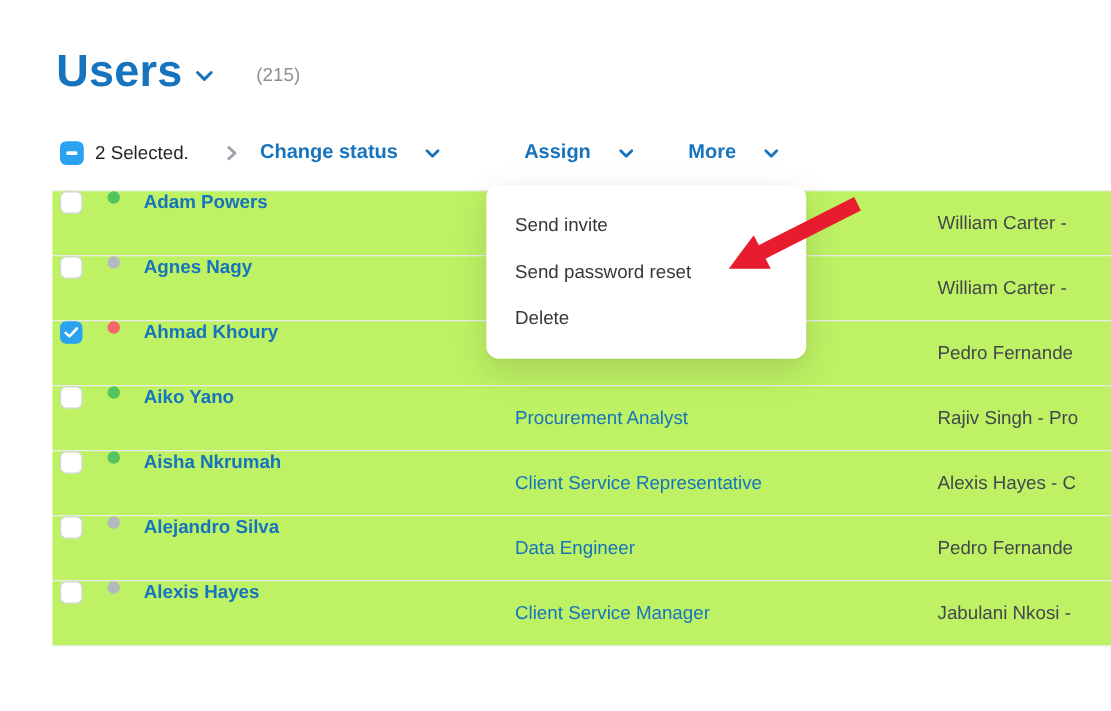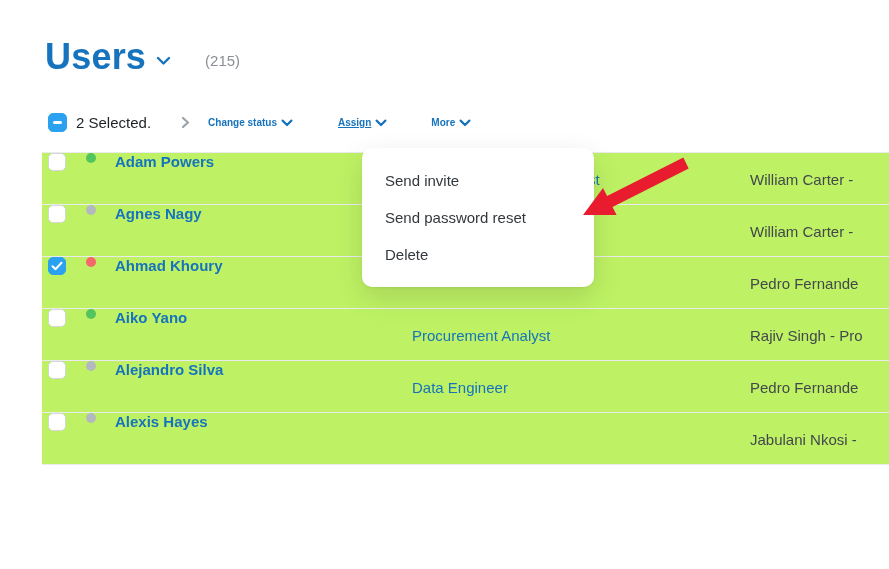--- a/index.html
+++ b/index.html
@@ -35,26 +35,26 @@
   .cb.indeterminate { background: #2aa2f0; border-color: #2aa2f0; }
   .cb.indeterminate::after {
     content: ""; width: 9px; height: 3px; border-radius: 2px; background: #fff;
   }
   .cb.checked { background: #2aa2f0; border-color: #2aa2f0; }
   .cb .check { display: none; }
   .cb.checked .check { display: block; }
   .selected-label { margin-left: 9px; color: #1f2328; font-weight: 500; }
   .sep-chevron { margin-left: 30px; color: #9aa2ab; display: flex; }
   .toolbar-action {
-    display: flex; align-items: center; gap: 4px;
-    color: #1673bd; font-weight: bold; font-size: 10px;
+    display: flex; align-items: center; gap: 22px;
+    color: #1673bd; font-weight: bold; font-size: 16px;
   }
   .toolbar-action .chev { display: flex; margin-top: 2px; }
   .action-1 { margin-left: 18px; }
-  .action-2 { margin-left: 45px; text-decoration: underline; }
+  .action-2 { margin-left: 67px; }
   .action-3 { margin-left: 44px; }
 
   
   .user-table {
     position: absolute; left: 42px; top: 152px; width: 847px;
     border-top: 1px solid #e9ebee;
   }
   .row {
     position: relative; height: 52px;
     border-bottom: 1px solid #e9ebee;
@@ -68,21 +68,21 @@
     position: absolute; left: 346px; top: 50%; transform: translateY(-50%);
     font-size: 15px; color: #1673bd; white-space: nowrap; margin-left: 24px;
   }
   .manager {
     position: absolute; left: 708px; top: 50%; transform: translateY(-50%);
     font-size: 15px; color: #43484d; white-space: nowrap;
   }
 
   
   .menu {
-    position: absolute; left: 362px; top: 148px; width: 232px; height: 139px;
+    position: absolute; left: 389px; top: 148px; width: 256px; height: 139px;
     background: #fff; border-radius: 10px; z-index: 5; padding-top: 14px;
     box-shadow: 0 1px 2px rgba(0,0,0,.05), 0 10px 28px rgba(0,0,0,.13);
   }
   .menu-item {
     height: 37px; display: flex; align-items: center; padding-left: 23px;
     font-size: 15px; color: #33383d; cursor: pointer;
   }
 
   
   .annotation-arrow { position: absolute; left: 575px; top: 150px; z-index: 6; pointer-events: none; }
@@ -170,38 +170,48 @@
   <div class="row">
     <span class="cb">
       
     </span>
     <span class="dot" style="background: rgb(84, 196, 94);"></span>
     <a class="name">Aiko Yano</a>
     <a class="title">Procurement Analyst</a>
     <span class="manager">Rajiv Singh - Pro</span>
   </div>
 
+  <div class="row">
+    <span class="cb">
+      
+    </span>
+    <span class="dot" style="background: rgb(84, 196, 94);"></span>
+    <a class="name">Aisha Nkrumah</a>
+    <a class="title">Client Service Representative</a>
+    <span class="manager">Alexis Hayes - C</span>
+  </div>
 
   <div class="row">
     <span class="cb">
       
     </span>
     <span class="dot" style="background: rgb(180, 185, 191);"></span>
     <a class="name">Alejandro Silva</a>
     <a class="title">Data Engineer</a>
     <span class="manager">Pedro Fernande</span>
   </div>
 
 
   <div class="row">
     <span class="cb">
       
     </span>
     <span class="dot" style="background: rgb(180, 185, 191);"></span>
     <a class="name">Alexis Hayes</a>
+    <a class="title">Client Service Manager</a>
     <span class="manager">Jabulani Nkosi -</span>
   </div>
 </div>
 
 <div class="menu">
   <div class="menu-item">Send invite</div>
   <div class="menu-item">Send password reset</div>
   <div class="menu-item">Delete</div>
 </div>
 

